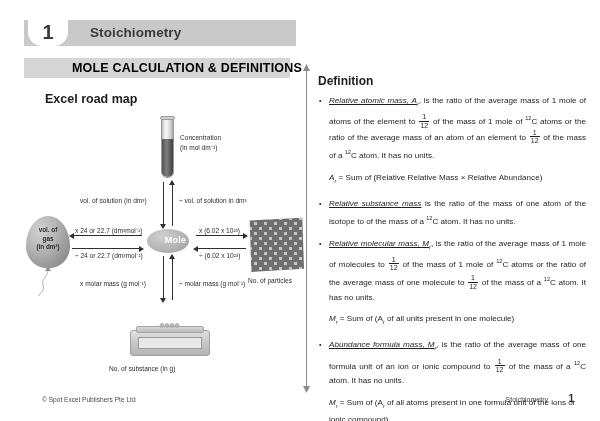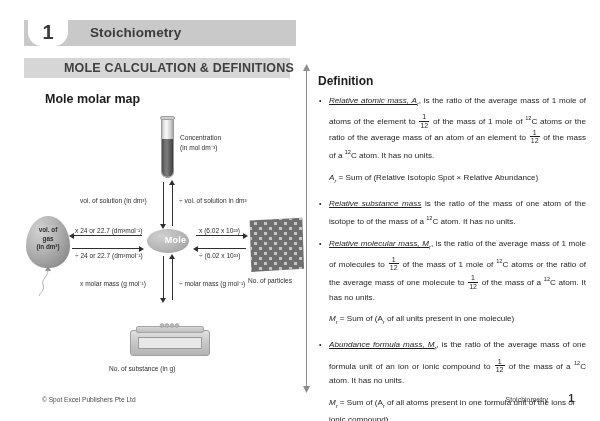--- a/index.html
+++ b/index.html
@@ -63,25 +63,25 @@
   .section-bar {
     position: absolute;
     left: 24px;
     top: 58px;
     width: 266px;
     height: 20px;
     background: #d6d6d6;
   }
   .section-title {
     position: absolute;
-    left: 36px;
+    left: 44px;
     top: 61px;
     font-size: 12.5px;
     font-weight: bold;
-    color: #404040;
+    color: #000000;
     letter-spacing: 0.2px;
     padding-left: 28px;
   }
 
   
   .divider {
     position: absolute;
     left: 306px;
     top: 66px;
     width: 1px;
@@ -376,21 +376,21 @@
   <div class="chapter-num">1</div>
   <div class="chapter-title">Stoichiometry</div>
 
   <div class="section-bar"></div>
   <div class="section-title">MOLE CALCULATION &amp; DEFINITIONS</div>
 
   <div class="divider-cap top"></div>
   <div class="divider"></div>
   <div class="divider-cap bottom"></div>
 
-  <div class="map-title">Mole molar map</div>
+  <div class="map-title">Excel road map</div>
 
   <div class="tube">
     <div class="tube-liquid"></div>
   </div>
   <div class="tube-rim"></div>
   <div class="lbl lbl-conc">
     <span>Concentration</span><br>
     <span>(in mol dm⁻³)</span>
   </div>
 
@@ -457,21 +457,21 @@
   <div class="lbl lbl-balance">No. of substance (in g)</div>
 
   <div class="def-title">Definition</div>
 
   <div class="def-list">
 
     <div class="def-item">
       <span class="u it"><span>Relative atomic mass, A</span><sub class="s">r</sub></span><span>, is the ratio of the average mass of 1 mole of atoms of the element to </span><span class="frac"><span class="num">1</span><span class="den">12</span></span><span> of the mass of 1 mole of </span><sup class="s">12</sup><span>C atoms or the ratio of the average mass of an atom of an element to </span><span class="frac"><span class="num">1</span><span class="den">12</span></span><span> of the mass of a </span><sup class="s">12</sup><span>C atom. It has no units.</span>
     </div>
     <div class="def-sub">
-      <span class="it">A</span><sub class="s it">r</sub><span> = Sum of (Relative Isotopic Spot × Relative Abundance)</span>
+      <span class="it">A</span><sub class="s it">r</sub><span> = Sum of (Relative Relative Mass × Relative Abundance)</span>
     </div>
 
     <div class="def-item">
       <span class="u it">Relative substance mass</span><span> is the ratio of the mass of one atom of the isotope to  of the mass of a </span><sup class="s">12</sup><span>C atom. It has no units.</span>
     </div>
 
     <div class="def-item">
       <span class="u it"><span>Relative molecular mass, M</span><sub class="s">r</sub></span><span>, is the ratio of the average mass of 1 mole of molecules to </span><span class="frac"><span class="num">1</span><span class="den">12</span></span><span> of the mass of 1 mole of </span><sup class="s">12</sup><span>C atoms or the ratio of the average mass of one molecule to </span><span class="frac"><span class="num">1</span><span class="den">12</span></span><span> of the mass of a </span><sup class="s">12</sup><span>C atom. It has no units.</span>
     </div>
     <div class="def-sub">

